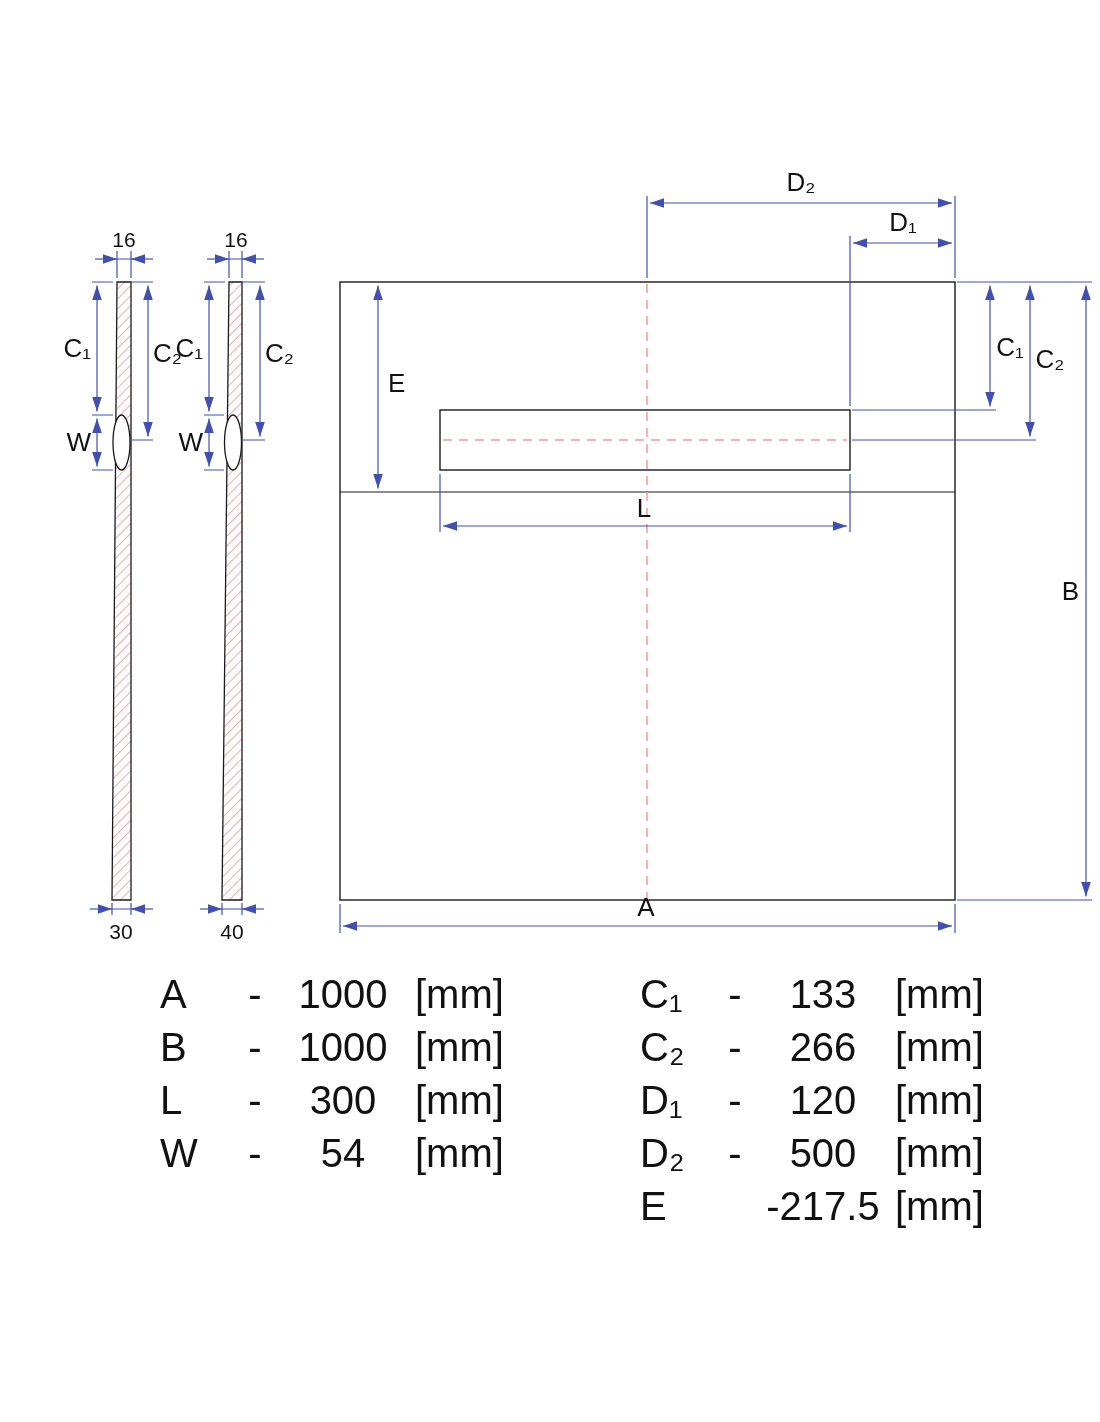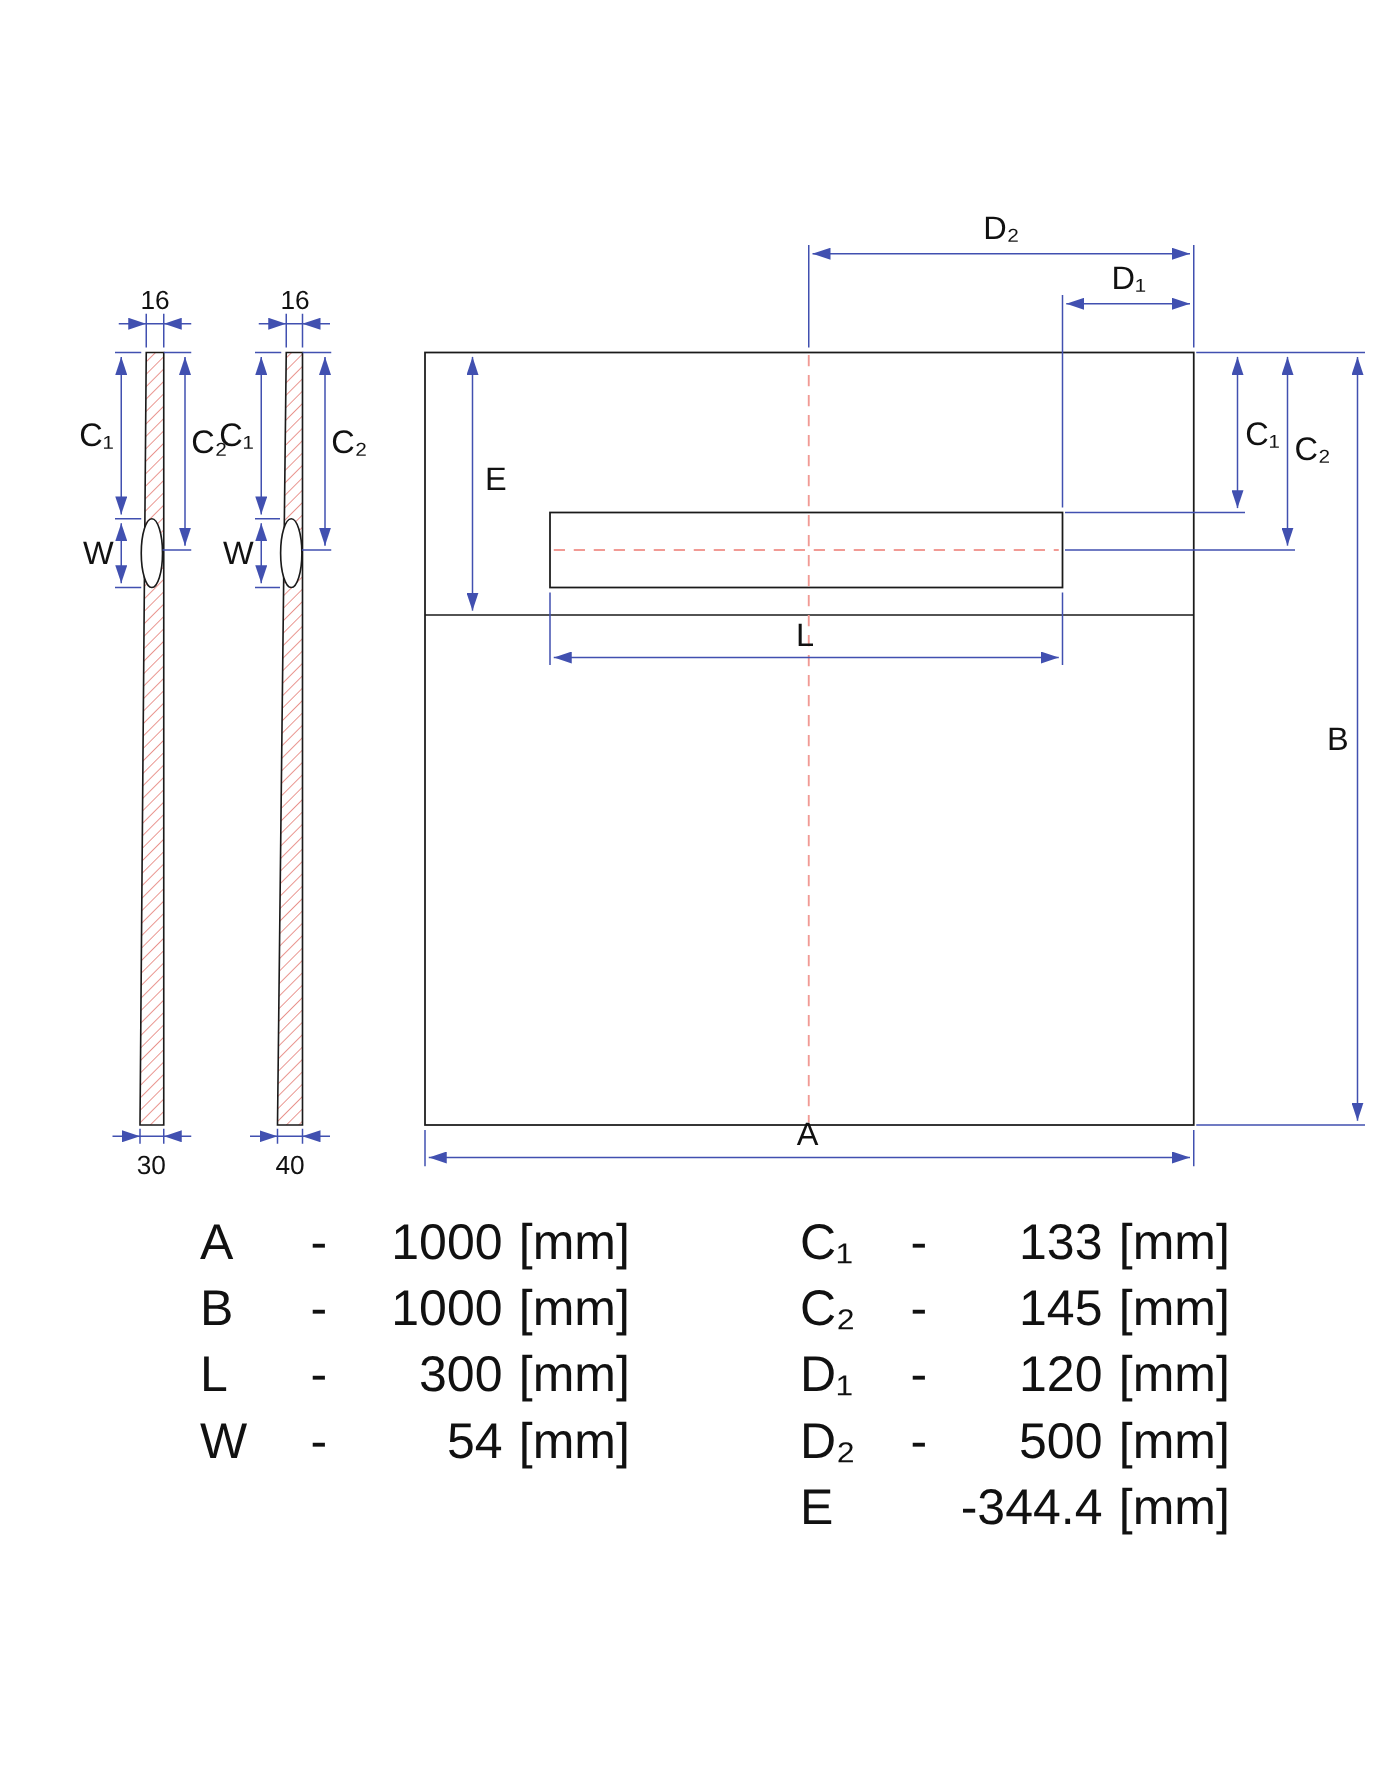--- a/index.html
+++ b/index.html
@@ -20,21 +20,21 @@
   text { fill:#111111; font-family:"Liberation Sans","DejaVu Sans",sans-serif; }
   .dim-label { font-size:26px; }
   .num-label { font-size:21px; }
 
   .dim-table { position:absolute; top:968px; left:0; width:1100px; font-size:40px; color:#111; }
   .col { position:absolute; top:0; }
   .col-left  { left:160px; }
   .col-right { left:640px; }
   .row { display:grid; grid-template-columns:66px 58px 118px auto; height:53px; line-height:53px; align-items:center; white-space:nowrap; }
   .row .sep  { text-align:center; }
-  .row .val  { text-align:right; }
+  .row .val  { text-align:center; }
   .row .unit { padding-left:13px; }
 </style>
 </head>
 <body>
 
 <div class="page">
 
   <svg width="1100" height="950" viewBox="0 0 1100 950">
     <defs>
       <marker id="arr" viewBox="0 0 12 8" refX="12" refY="4" markerWidth="12" markerHeight="8" orient="auto-start-reverse">
@@ -165,36 +165,36 @@
     <div class="col col-right">
       <div class="row">
         <span class="lbl">C₁</span>
         <span class="sep">-</span>
         <span class="val">133</span>
         <span class="unit">[mm]</span>
       </div>
       <div class="row">
         <span class="lbl">C₂</span>
         <span class="sep">-</span>
-        <span class="val">145</span>
+        <span class="val">266</span>
         <span class="unit">[mm]</span>
       </div>
       <div class="row">
         <span class="lbl">D₁</span>
         <span class="sep">-</span>
         <span class="val">120</span>
         <span class="unit">[mm]</span>
       </div>
       <div class="row">
         <span class="lbl">D₂</span>
         <span class="sep">-</span>
         <span class="val">500</span>
         <span class="unit">[mm]</span>
       </div>
       <div class="row">
         <span class="lbl">E</span>
         <span class="sep"></span>
-        <span class="val">-344.4</span>
+        <span class="val">-217.5</span>
         <span class="unit">[mm]</span>
       </div>
     </div>
   </div>
 </div>
 
 </body></html>

